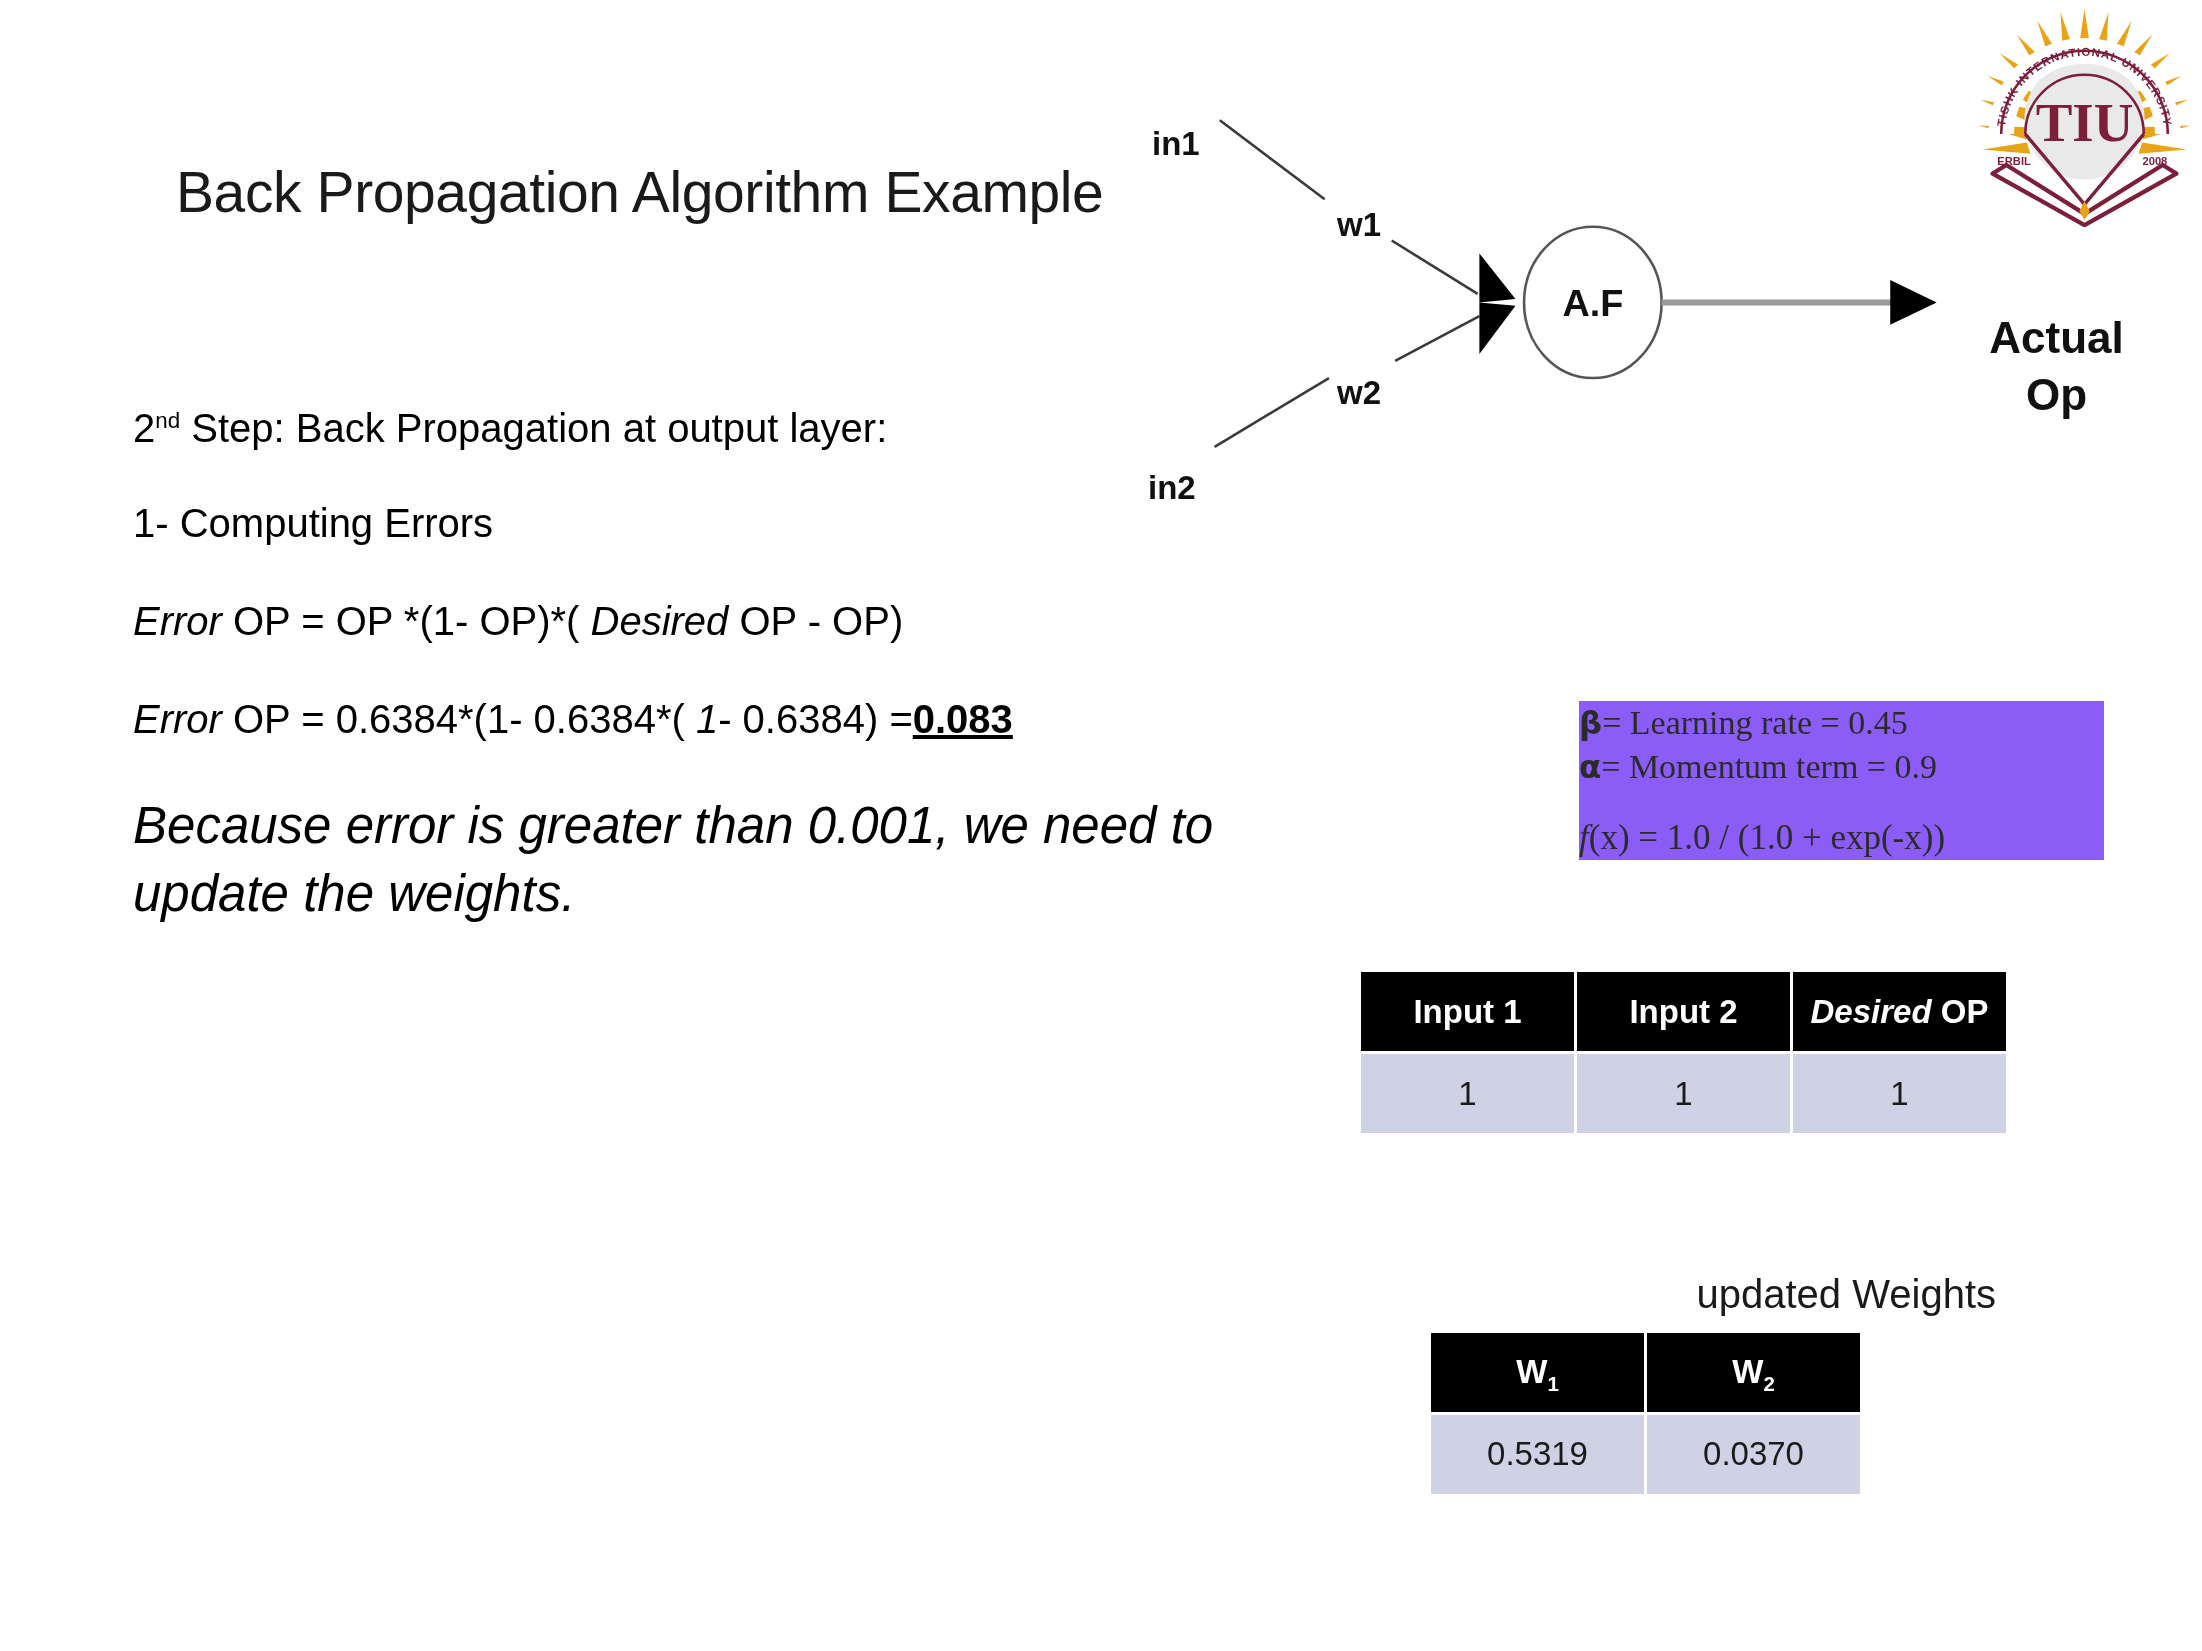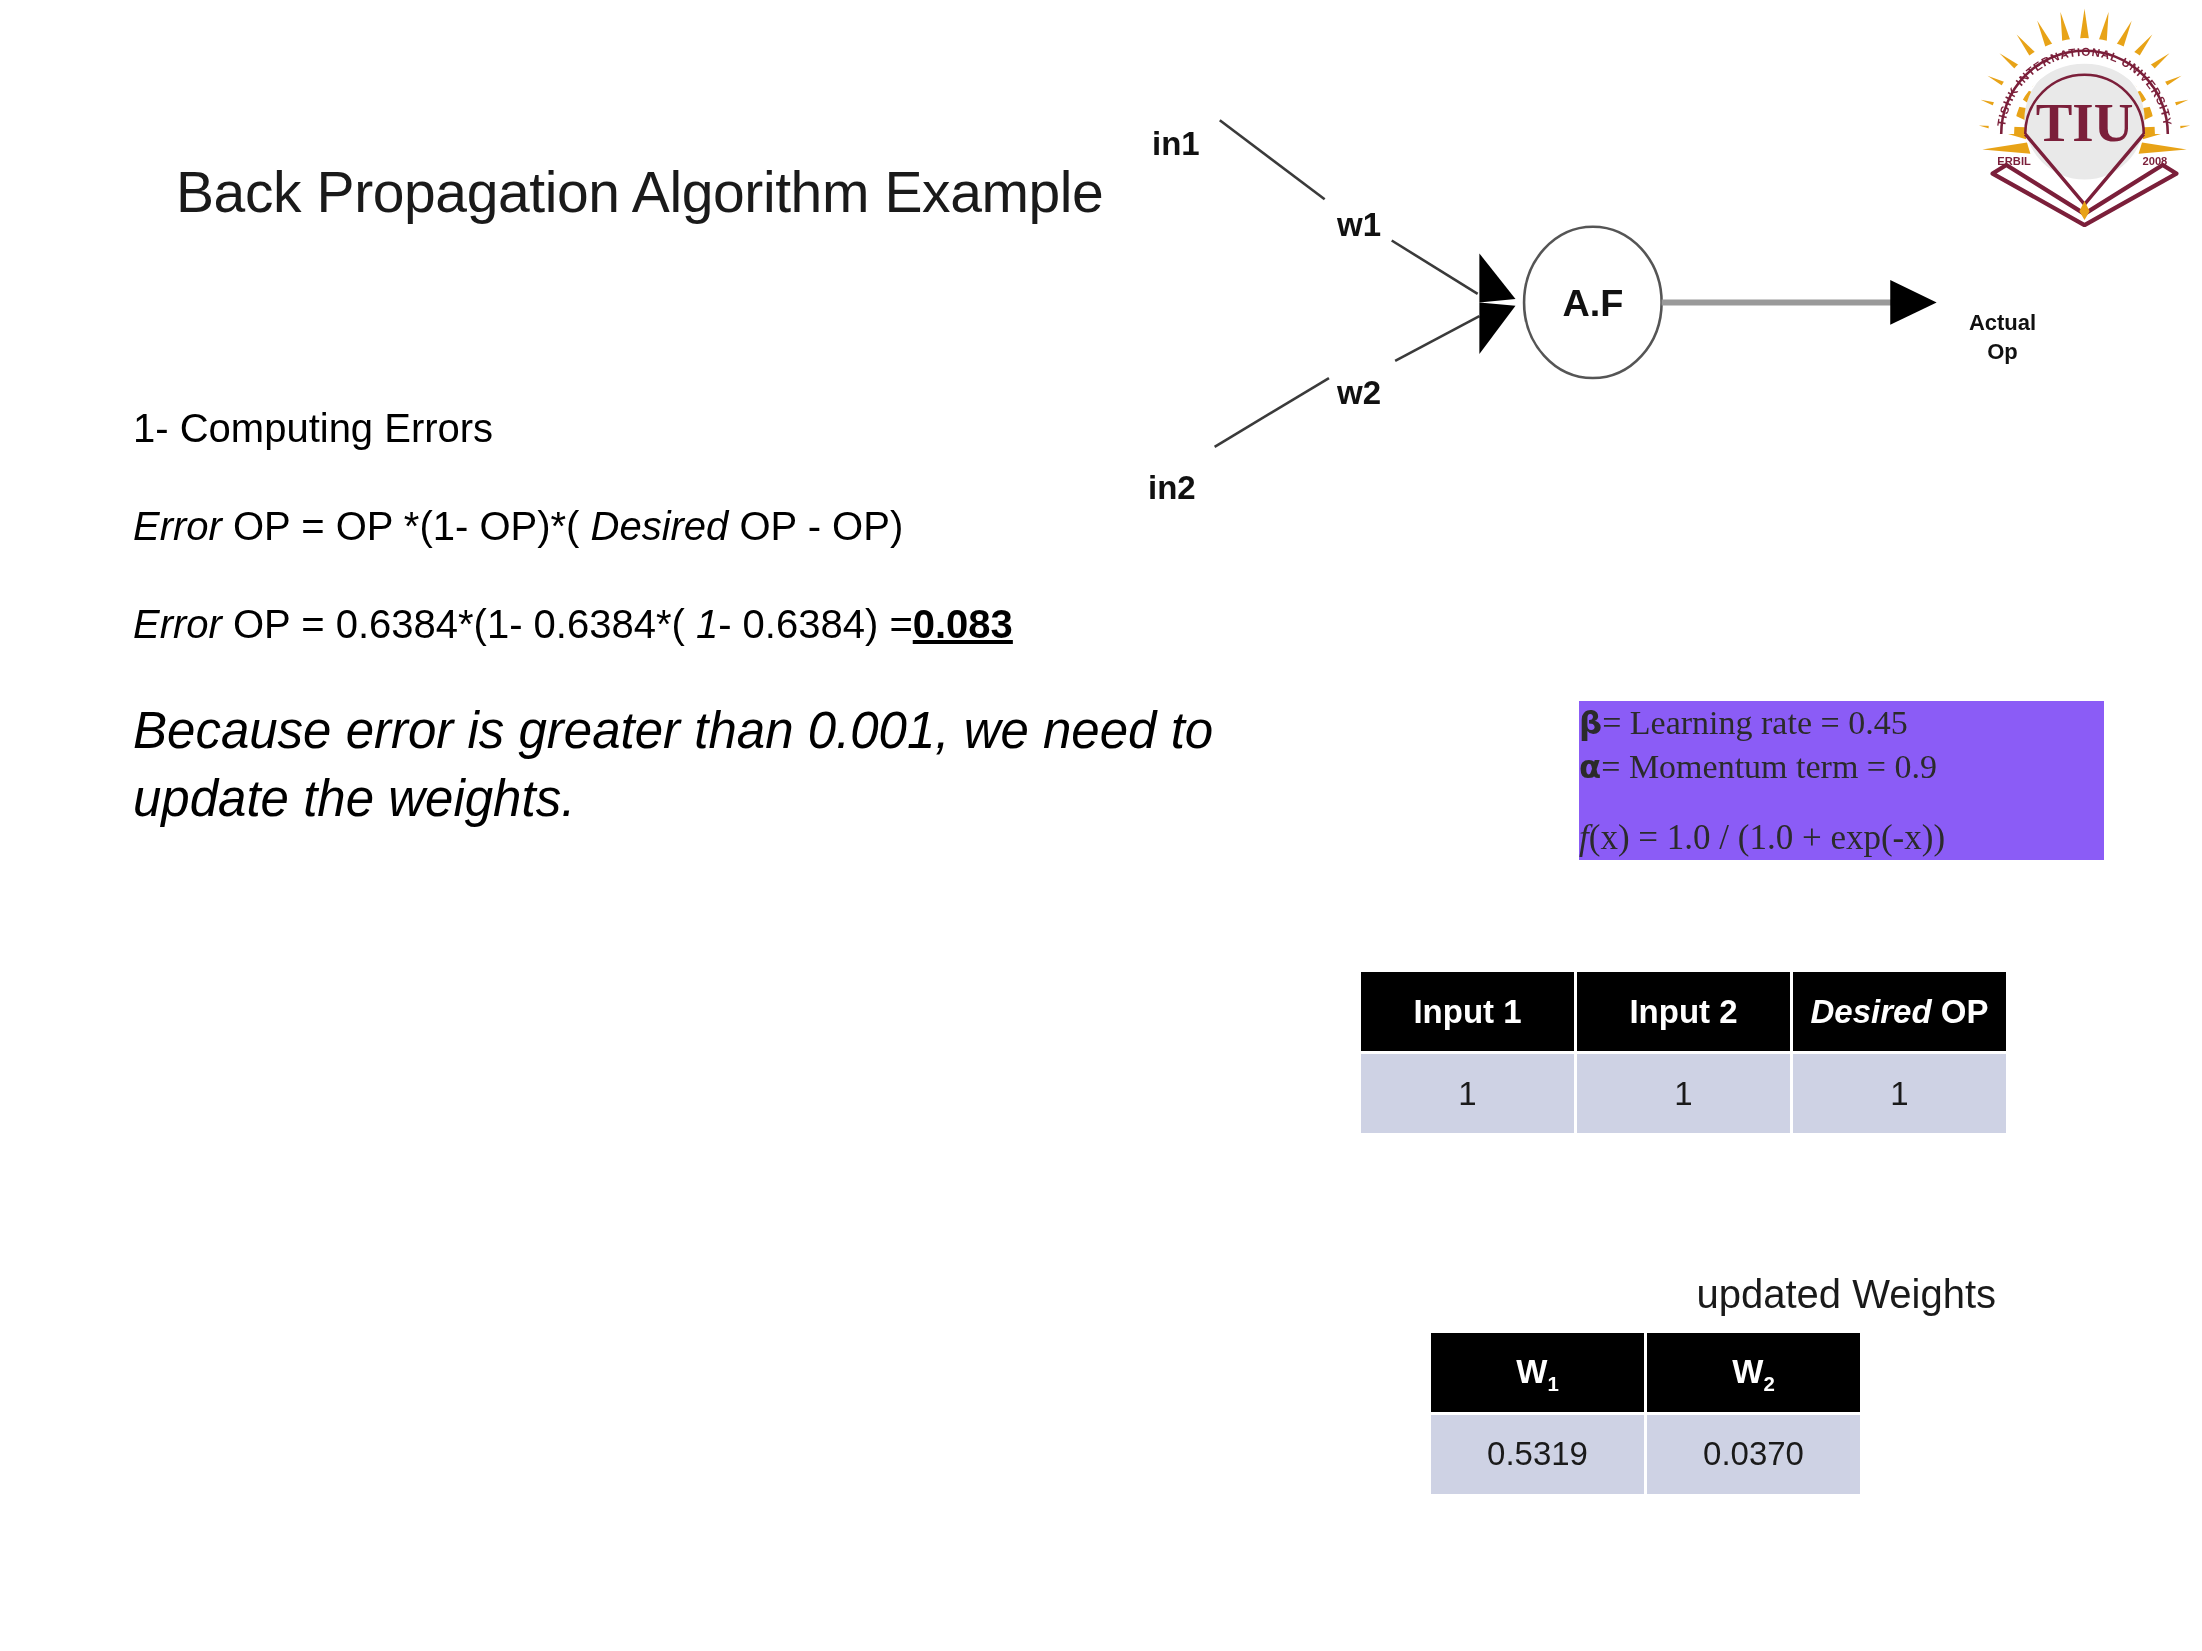--- a/index.html
+++ b/index.html
@@ -34,22 +34,22 @@
   .diagram svg{display:block;}
   .dlabel{
     position:absolute;font-size:33px;font-weight:bold;color:#111;
     font-family:"Liberation Sans", sans-serif;white-space:nowrap;
   }
   #lbl-in1{left:34px;top:21.5px;}
   #lbl-w1{left:219px;top:103px;}
   #lbl-w2{left:219px;top:271px;}
   #lbl-in2{left:30px;top:366px;}
   .dlabel-out{
-    position:absolute;left:790px;top:206px;width:189px;
-    font-size:22px;font-weight:bold;line-height:1.3;text-align:center;color:#111;
+    position:absolute;left:844px;top:206px;width:189px;
+    font-size:44px;font-weight:bold;line-height:1.3;text-align:center;color:#111;
   }
 
   
   .formula-block{
     position:absolute;left:1579px;top:701px;width:525px;
     font-family:"Liberation Serif", serif;
     color:#2b2b2b;
     background:#8b5cf6;
   }
   .formula-line{font-size:34px;line-height:1.28;white-space:nowrap;}
@@ -86,20 +86,21 @@
 </style>
 </head>
 <body>
 
 <div class="slide">
 
   <div class="title">Back Propagation  Algorithm Example</div>
 
   <div class="body-col">
 
+    <p class="para tight"><span>2</span><sup>nd</sup><span> Step: Back Propagation at output layer:</span></p>
 
     <p class="para">1- Computing Errors</p>
 
     <p class="para"><i>Error</i><span> OP = OP *(1- OP)*( </span><i>Desired</i><span> OP - OP)</span></p>
 
     <p class="para"><i>Error</i><span> OP = 0.6384*(1- 0.6384*( </span><i>1</i><span>- 0.6384) =</span><span class="ul-bold">0.083</span></p>
 
     <p class="para-italic">Because error is greater than 0.001, we need to update  the weights.</p>
   </div>
 

